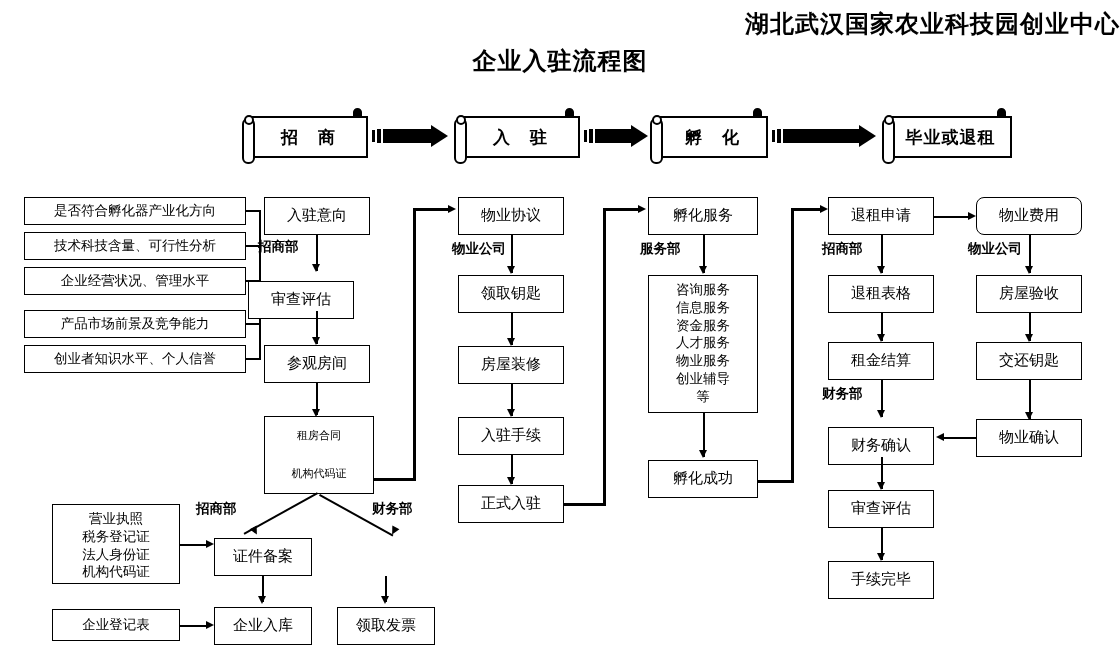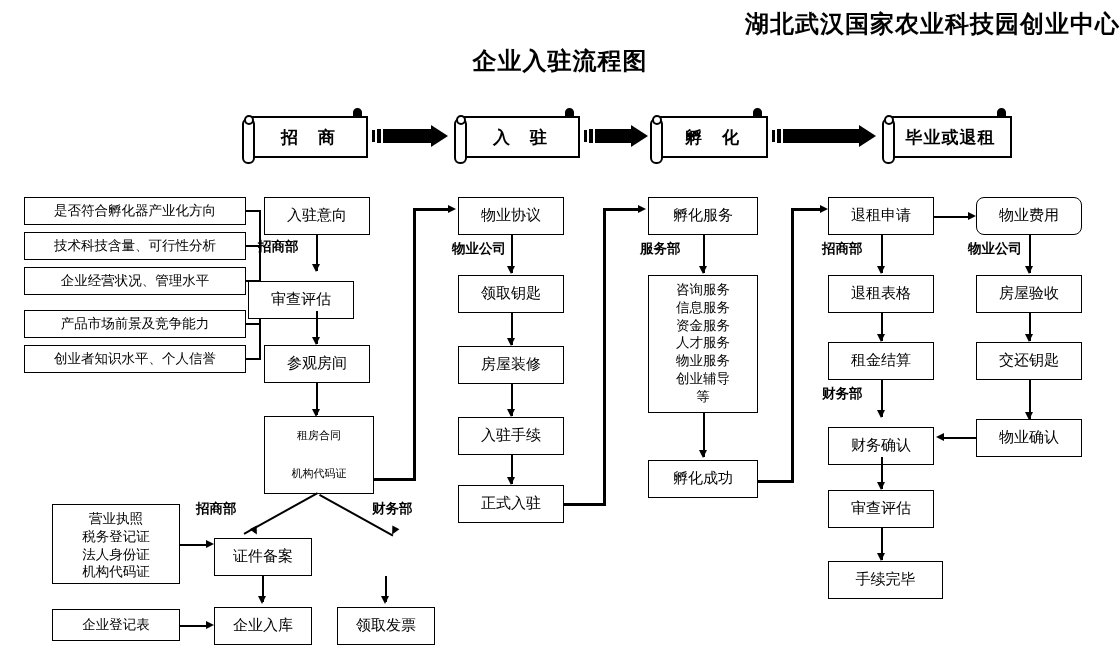--- a/index.html
+++ b/index.html
@@ -227,21 +227,21 @@
   <div class="ad" style="left:877px;top:410px;"></div>
 
   <div class="box" style="left:828px;top:419px;width:106px;height:38px;margin-top:8px;">财务确认</div>
   <div class="vline" style="left:881px;top:457px;height:32px;"></div>
   <div class="ad" style="left:877px;top:482px;"></div>
 
   <div class="box" style="left:828px;top:490px;width:106px;height:38px;">审查评估</div>
   <div class="vline" style="left:881px;top:528px;height:32px;"></div>
   <div class="ad" style="left:877px;top:553px;"></div>
 
-  <div class="box" style="left:828px;top:561px;width:115px;height:38px;">手续完毕</div>
+  <div class="box" style="left:828px;top:561px;width:106px;height:38px;">手续完毕</div>
 
   <div class="box" style="left:976px;top:197px;width:106px;height:38px;border-radius:8px;">物业费用</div>
   <div class="dept" style="left:968px;top:240px;">物业公司</div>
   <div class="vline" style="left:1029px;top:235px;height:38px;"></div>
   <div class="ad" style="left:1025px;top:266px;"></div>
 
   <div class="box" style="left:976px;top:275px;width:106px;height:38px;">房屋验收</div>
   <div class="vline" style="left:1029px;top:313px;height:28px;"></div>
   <div class="ad" style="left:1025px;top:334px;"></div>
 

